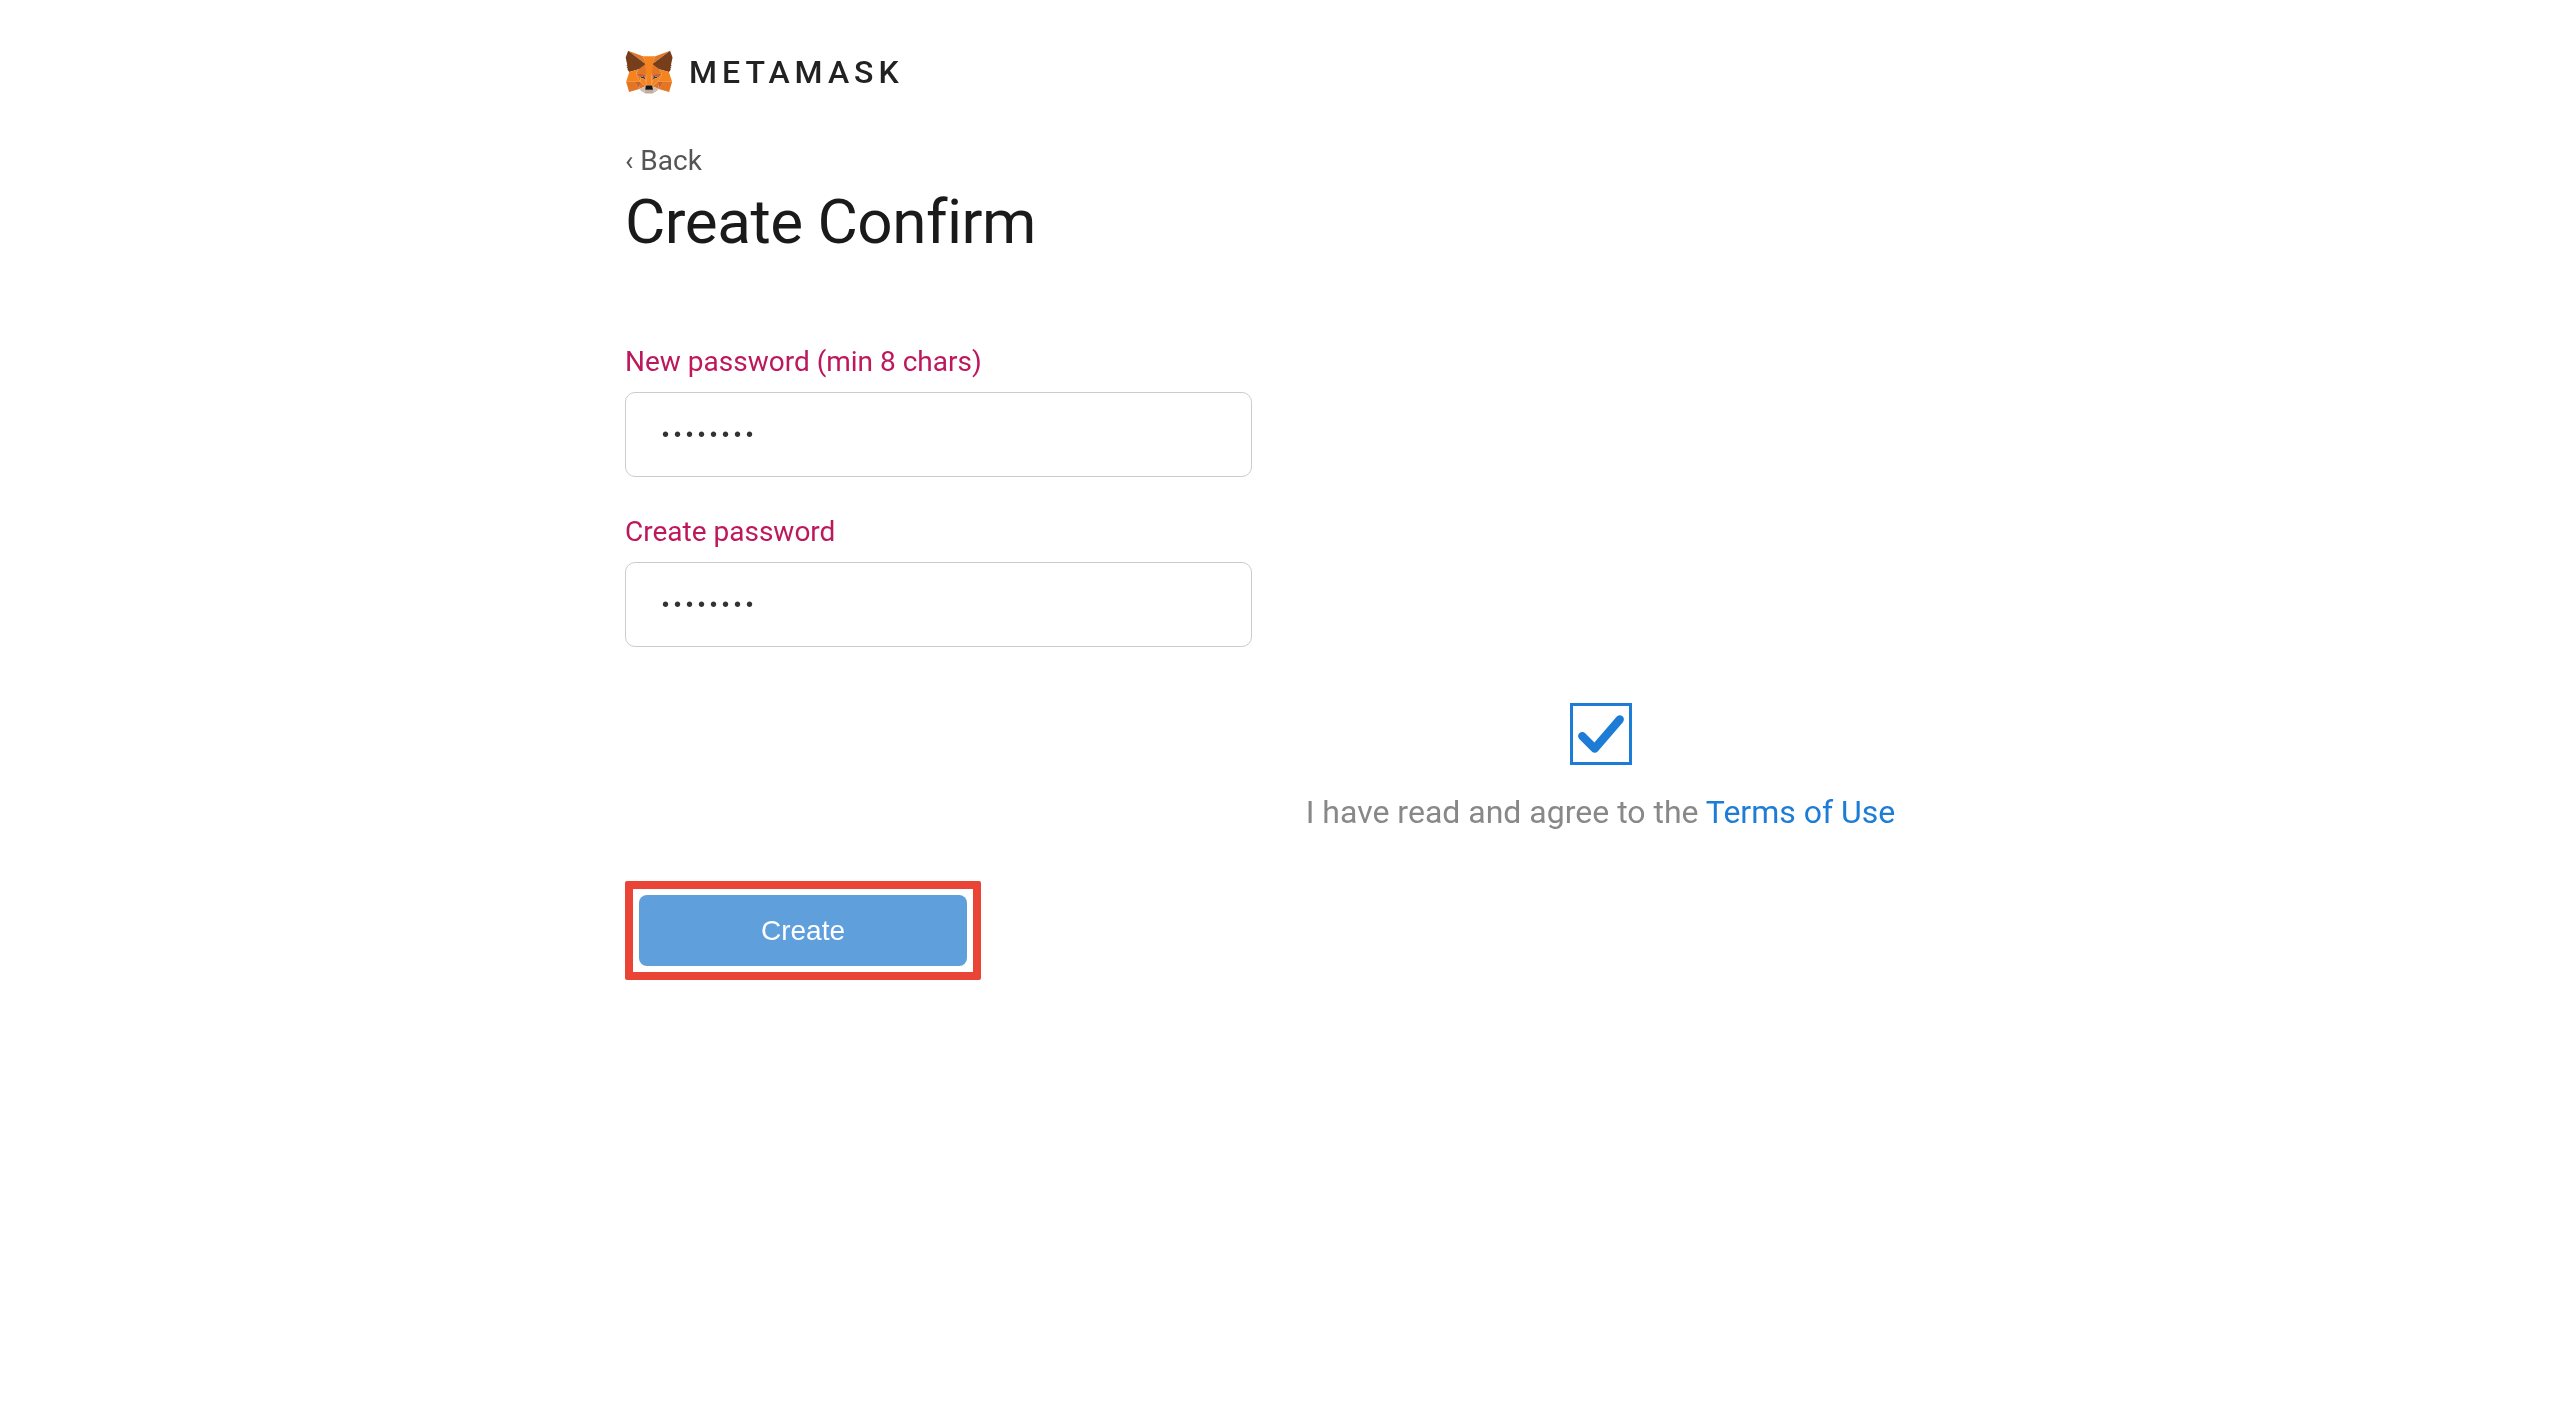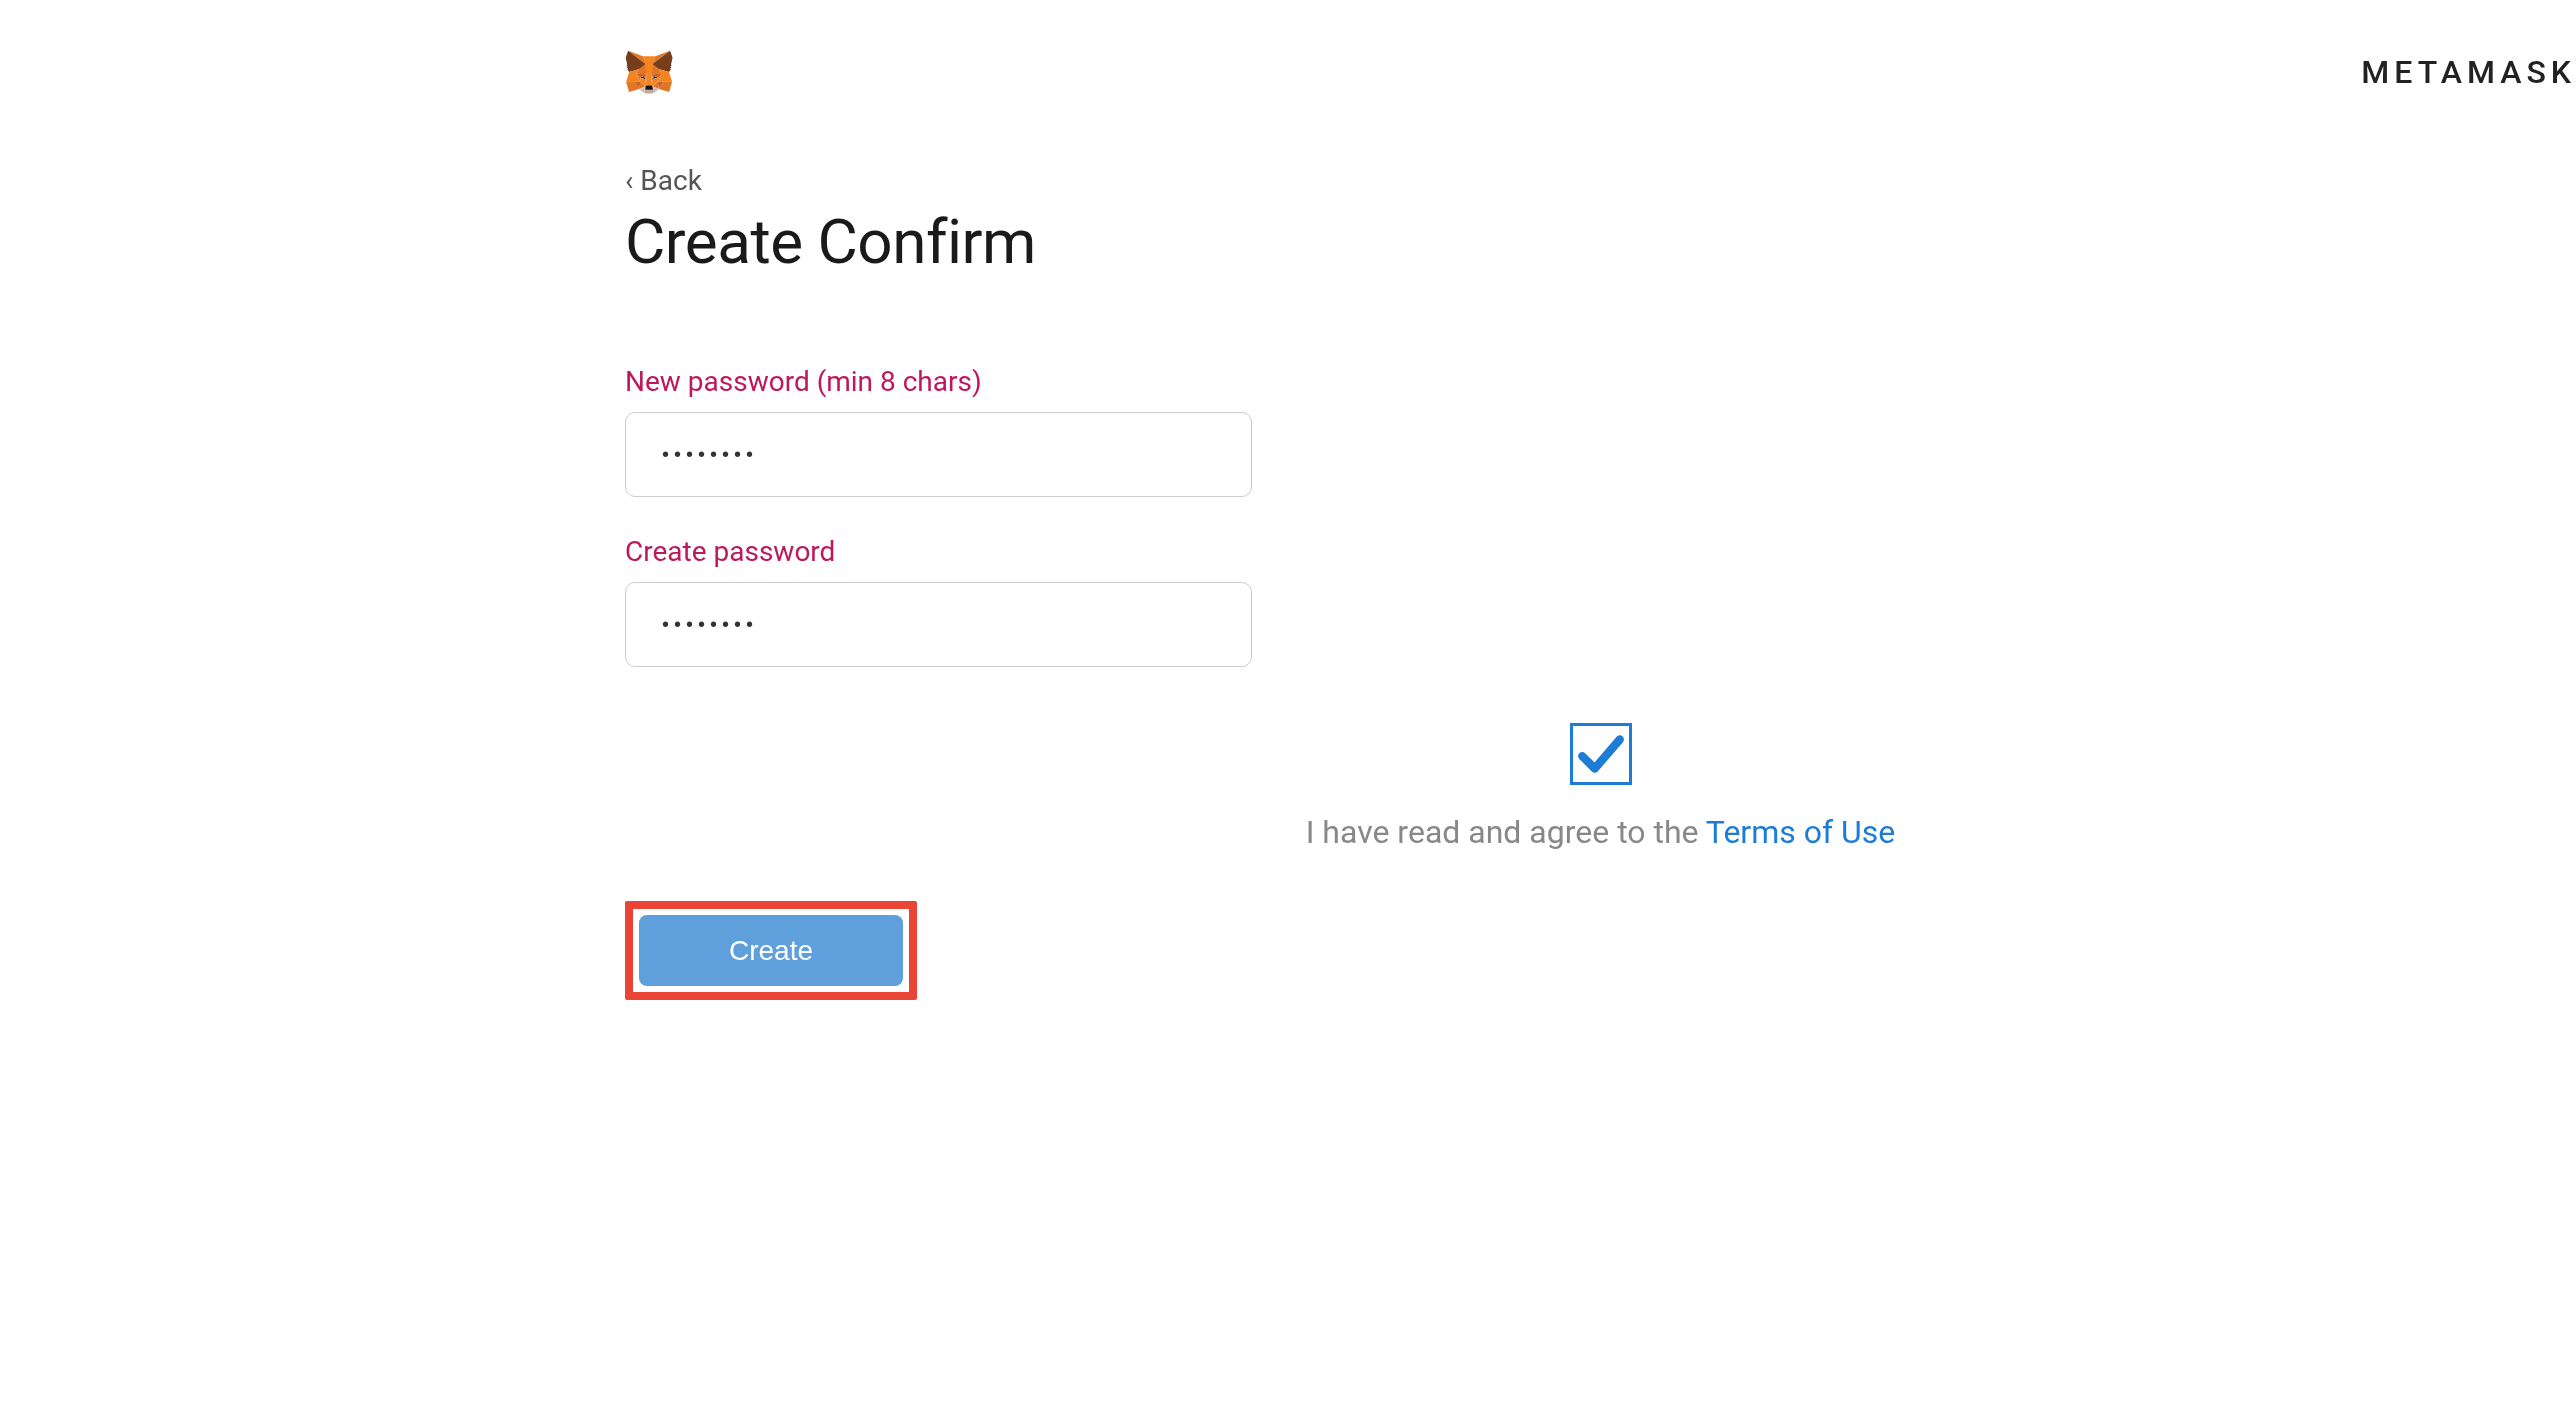--- a/index.html
+++ b/index.html
@@ -17,22 +17,21 @@
     }
 
     .container {
       padding: 48px 0 0 625px;
     }
 
     .logo-wrap {
       display: flex;
       align-items: center;
       gap: 16px;
-      margin-bottom: 68px;
-      justify-content: space-between;
+      margin-bottom: 48px;
     }
 
     .fox-icon svg {
       width: 48px;
       height: 48px;
       display: block;
     }
 
     .brand-text {
       font-size: 32px;
@@ -118,21 +117,21 @@
     }
 
     .button-highlight {
       display: inline-block;
       border: 8px solid #e94435;
       padding: 6px;
       border-radius: 2px;
     }
 
     .create-button {
-      width: 264px;
+      width: 328px;
       height: 71px;
       background: #5fa0dc;
       color: #fff;
       border: none;
       border-radius: 8px;
       font-size: 28px;
       cursor: pointer;
       display: flex;
       align-items: center;
       justify-content: center;

